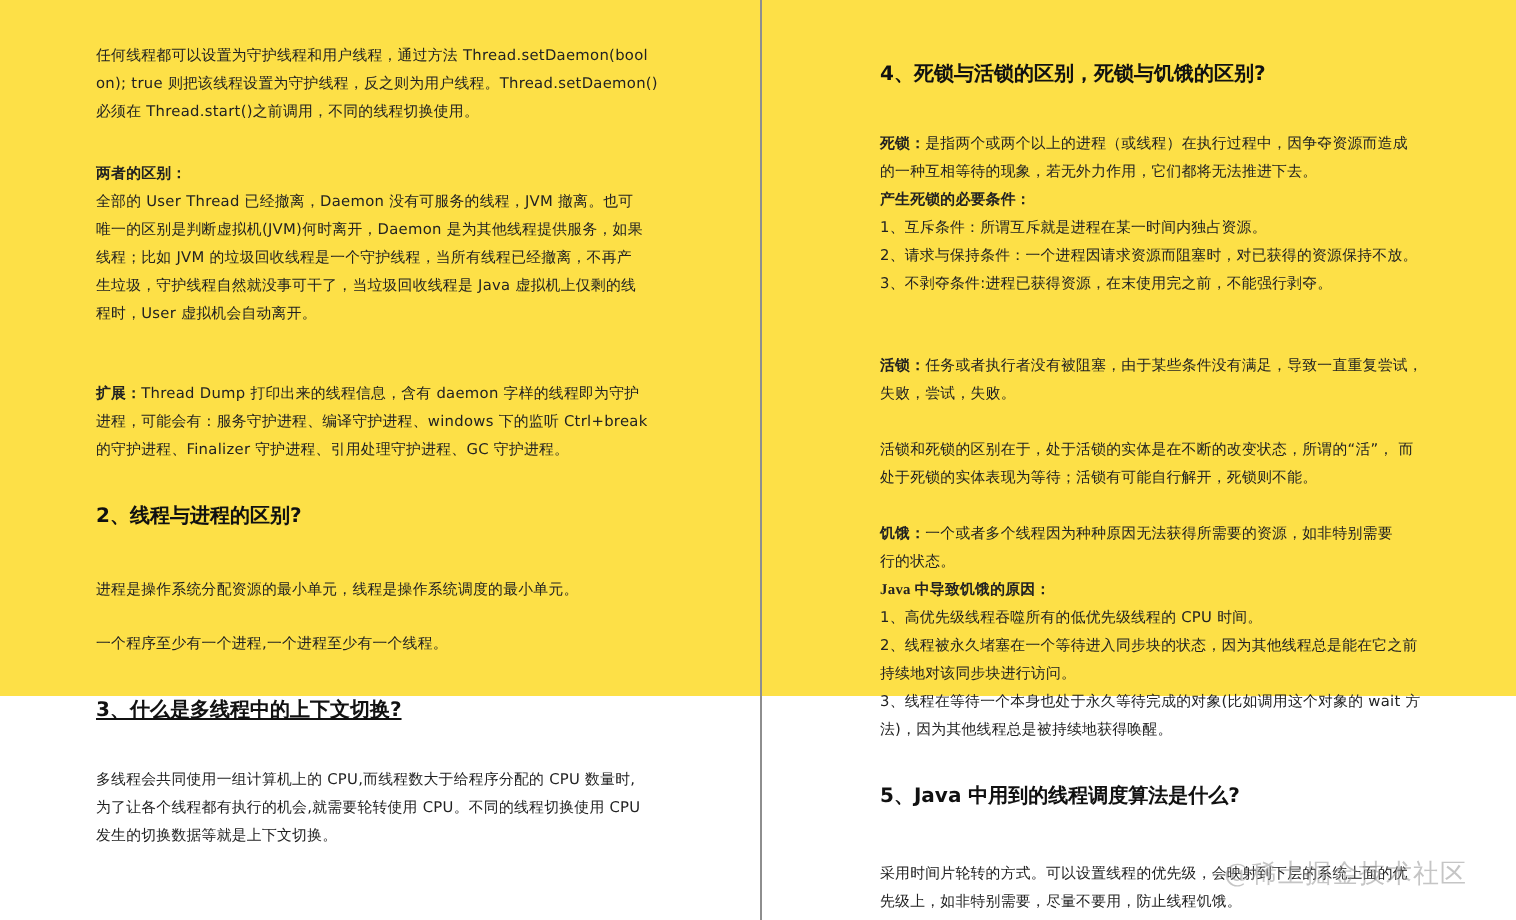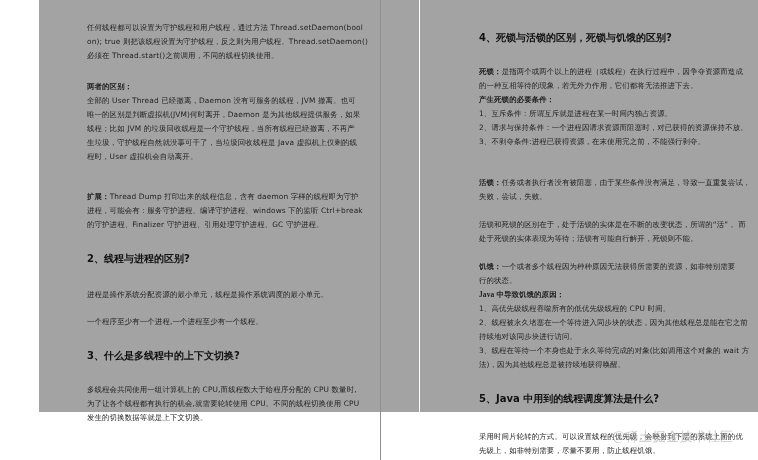--- a/index.html
+++ b/index.html
@@ -11,23 +11,22 @@
       width: 758px;
       height: 460px;
       position: relative;
       overflow: hidden;
       font-family: "DejaVu Sans", "Liberation Sans", sans-serif;
       color: #1a1a1a;
     }
     .page {
       position: absolute;
       top: 0;
-      height: 412px;
-      background: #a3a3a3;
-      margin-left: 39px;
+      height: 348px;
+      background: #fde047;
     }
     .page-left { left: 0; width: 380px; }
     .page-right { left: 381px; width: 377px; }
     .divider {
       position: absolute;
       left: 380px;
       top: 0;
       width: 1px;
       height: 460px;
       background: #8e8e8e;
@@ -88,21 +87,21 @@
 
   <div class="h" style="left:48px; top:251px;">2、线程与进程的区别?</div>
 
   <div class="p" style="left:48px; top:288px;">
     <span class="line">进程是操作系统分配资源的最小单元，线程是操作系统调度的最小单元。</span>
   </div>
   <div class="p" style="left:48px; top:315px;">
     <span class="line">一个程序至少有一个进程,一个进程至少有一个线程。</span>
   </div>
 
-  <div class="h" style="left:48px; top:348px;">3、什么是多线程中的上下文切换?</div>
+  <div class="h" style="left:48px; top:348px;text-decoration:underline;">3、什么是多线程中的上下文切换?</div>
 
   <div class="p" style="left:48px; top:383px;">
     <span class="line">多线程会共同使用一组计算机上的 CPU,而线程数大于给程序分配的 CPU 数量时,</span>
     <span class="line">为了让各个线程都有执行的机会,就需要轮转使用 CPU。不同的线程切换使用 CPU</span>
     <span class="line">发生的切换数据等就是上下文切换。</span>
   </div>
 </div>
 
 <div class="divider"></div>
 

